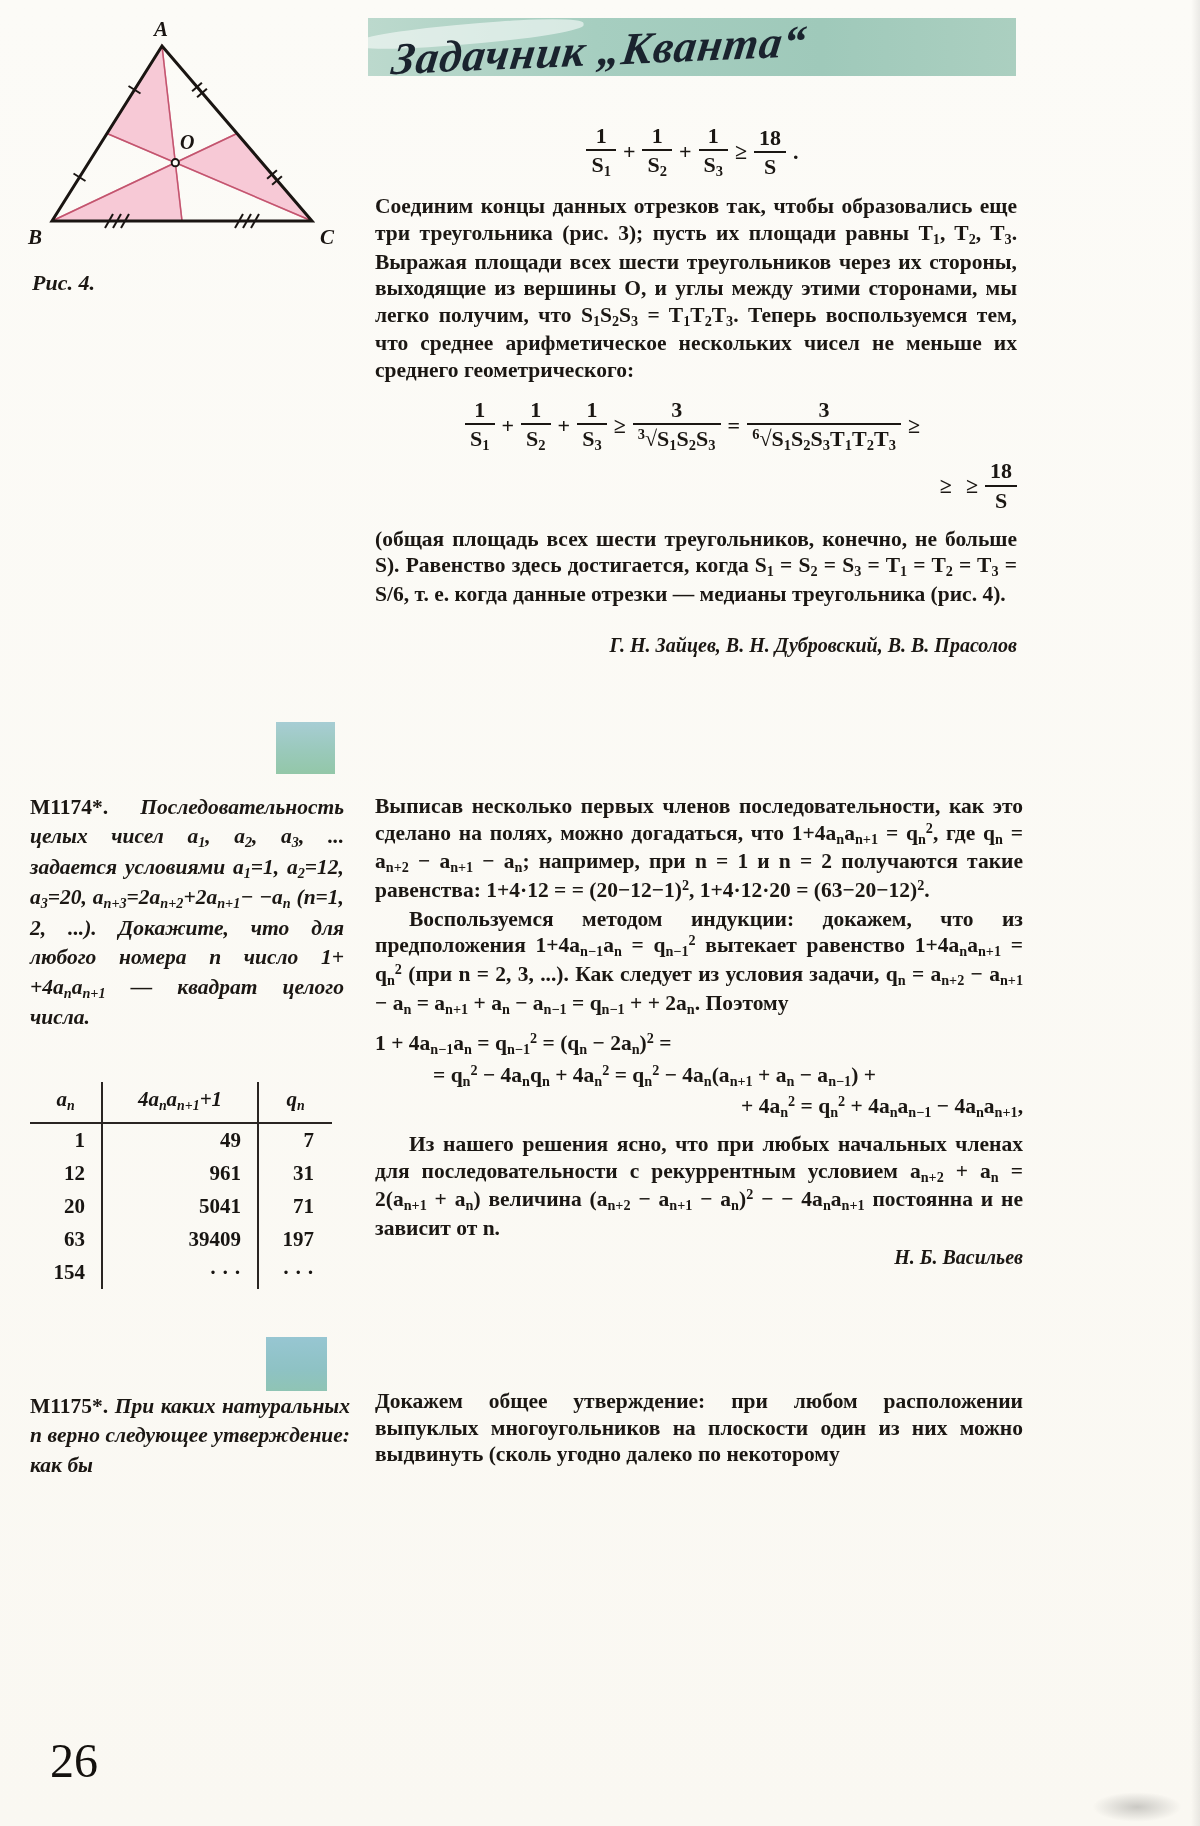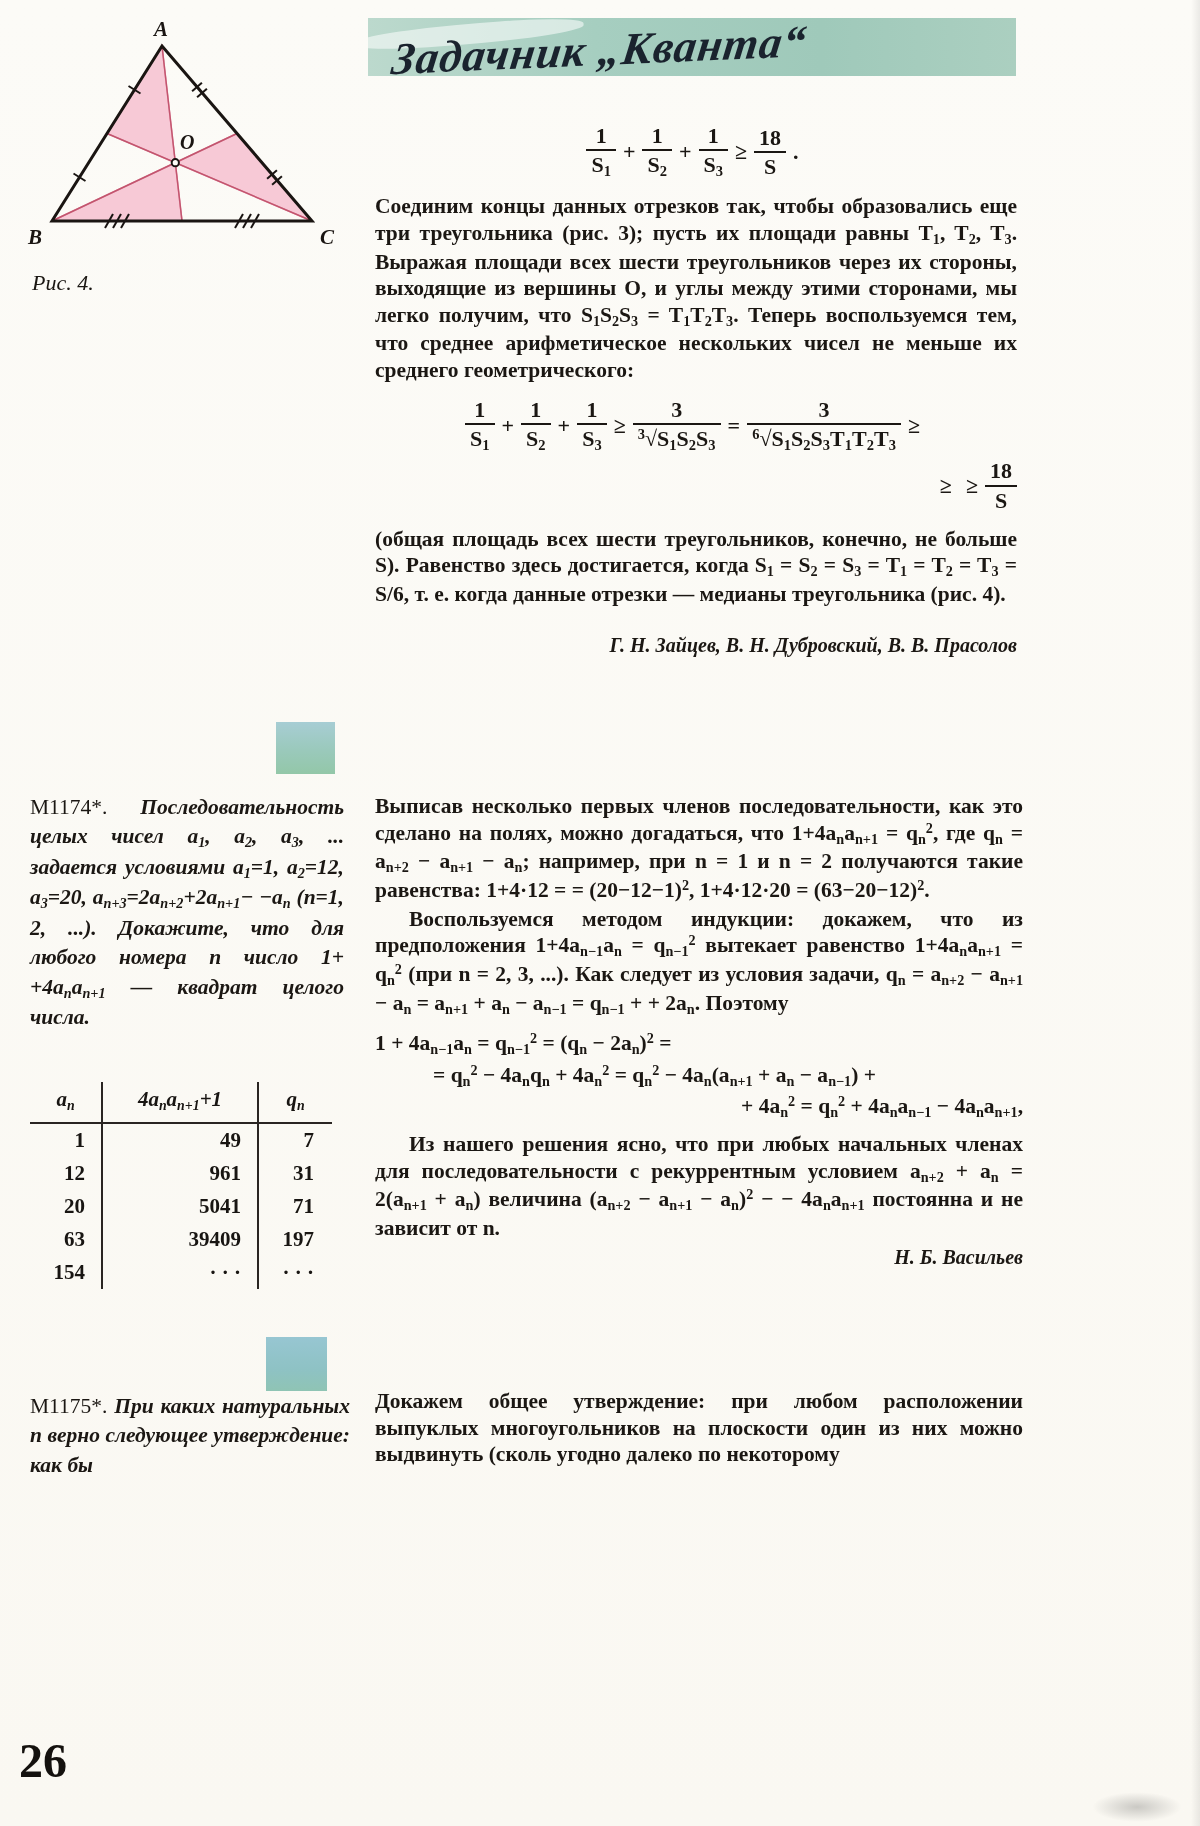--- a/index.html
+++ b/index.html
@@ -29,21 +29,21 @@
   .banner .script {
     position:absolute; left:24px; top:2px; width:600px;
     font-style: italic; font-weight:700; font-size:45px; letter-spacing:1px;
     color:#1a232e; transform: rotate(-2.5deg) skewX(-10deg);
     white-space:nowrap;
   }
 
   
   .figure { position:absolute; left:12px; top:16px; width:340px; height:245px; }
   .fig-caption { position:absolute; left:32px; top:270px;
-    font-style:italic; font-weight:400; font-size:22px; }
+    font-style:italic; font-weight:700; font-size:22px; }
 
   
   .sq { position:absolute; }
   .sq1 { left:276px; top:722px; width:59px; height:52px;
     background: linear-gradient(180deg,#a7cdd4 0%, #9ac9bb 55%, #93c7a8 100%); }
   .sq2 { left:266px; top:1337px; width:61px; height:54px;
     background: linear-gradient(180deg,#97c6d2 0%, #8ec2c4 60%, #8fc4b4 100%); }
 
   
   .body-text { font-size:21.5px; font-weight:700; line-height:1.24; text-align:justify; }
@@ -71,33 +71,33 @@
   .eq-block { margin:10px 0 8px; font-size:21.5px; font-weight:700; line-height:1.45; }
   .eq-block .l1 { text-align:left; }
   .eq-block .l2 { text-align:left; padding-left:58px; }
   .eq-block .l3 { text-align:right; }
 
   
   .m1174 { position:absolute; left:30px; top:793px; width:314px; }
   .m1175 { position:absolute; left:30px; top:1392px; width:320px; }
   .problem { font-size:21.5px; line-height:1.37; text-align:justify; font-weight:700; }
   .problem .stmt { font-style:italic; }
-  .problem .plabel { font-style:normal; font-weight:400; }
+  .problem .plabel { font-style:normal; font-weight:700; }
 
   
   .table-wrap { position:absolute; left:30px; top:1082px; width:302px; }
   table.mtable { border-collapse:collapse; width:100%; font-size:21px; font-weight:700; color:#181512; }
   .mtable th { font-style:italic; padding:5px 6px 8px; border-bottom:2px solid #2a2522; text-align:center; }
   .mtable td { padding:4px 6px; }
   .mtable th + th, .mtable td + td { border-left:2px solid #2a2522; }
   .mtable td.c1 { text-align:right; padding-right:16px; width:72px; }
   .mtable td.c2 { text-align:right; padding-right:16px; }
   .mtable td.c3 { text-align:right; padding-right:18px; width:74px; }
 
-  .page-num { position:absolute; left:19px; top:1733px; font-size:48px; font-weight:700; color:#14110e; }
+  .page-num { position:absolute; left:50px; top:1733px; font-size:48px; font-weight:400; color:#14110e; }
 </style>
 </head>
 <body>
 
 <div class="page">
 
   <svg class="figure" viewBox="0 0 340 245" width="340" height="245">
 
     <polygon points="150,30 163.3,146.7 95,117.5" fill="#f7c9d6" stroke="#e58ca6" stroke-width="1.6"></polygon>
     <polygon points="40,205 163.3,146.7 170,205" fill="#f7c9d6" stroke="#e58ca6" stroke-width="1.6"></polygon>

